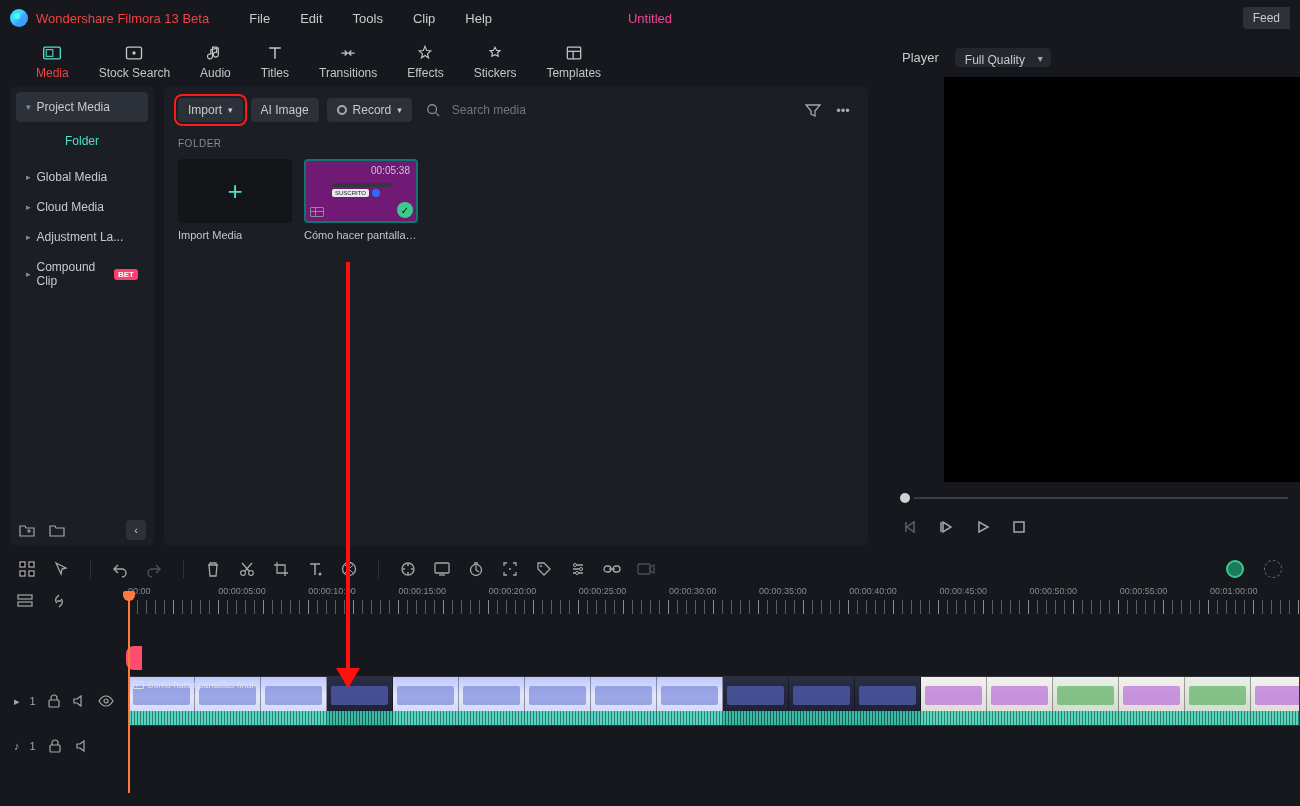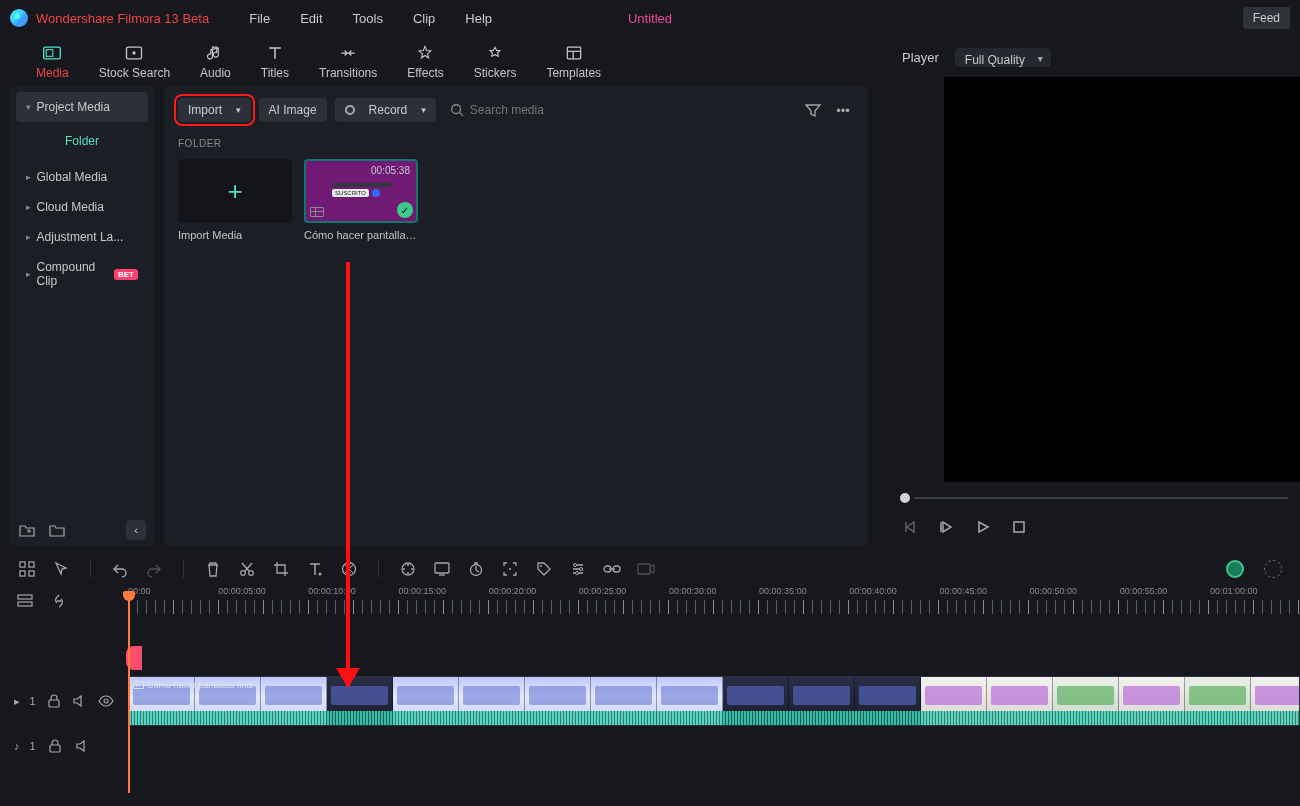--- a/index.html
+++ b/index.html
@@ -29,24 +29,24 @@
 .side-item.sel { background:#2c3038; }
 .side-item.folder { color:#4fe0c7; justify-content:center; margin:4px 0 6px; }
 .side-item .ar { font-size:9px; color:#8a8c8e; }
 .badge { background:#ff3d6e; color:#fff; font-size:8px; padding:1px 4px; border-radius:3px; margin-left:2px; font-weight:600;}
 .side-footer { position:absolute; bottom:6px; left:8px; right:8px; display:flex; align-items:center; gap:12px; }
 .side-footer .sp { flex:1; }
 .side-footer .btn { width:20px; height:20px; border-radius:4px; background:#2c3038; display:flex; align-items:center; justify-content:center; font-size:11px; cursor:pointer;}
 
 .content { flex:1; background:#1b1e24; border-radius:6px; padding:10px 14px; display:flex; flex-direction:column; }
 .toolbar { display:flex; align-items:center; gap:8px; padding:2px 0 10px; }
-.btn-g { background:#2c3038; border-radius:4px; padding:5px 10px; display:flex; align-items:center; gap:14px; font-size:12px; cursor:pointer; }
+.btn-g { background:#2c3038; border-radius:4px; padding:5px 10px; display:flex; align-items:center; gap:6px; font-size:12px; cursor:pointer; }
 .import-hl { outline:2px solid #ff1a1a; outline-offset:2px; }
 .rec-dot { width:10px; height:10px; border-radius:50%; border:2px solid #a5a7a9; }
-.search { display:flex; align-items:flex-end; gap:6px; padding:4px 6px; font-size:12px; color:#7e8082; }
+.search { display:flex; align-items:flex-end; gap:12px; padding:4px 6px; font-size:12px; color:#7e8082; }
 .search input { background:transparent; border:0; outline:0; color:#c8cacc; font-size:12px; width:140px; }
 .toolbar .sp { flex:1; }
 .ic-btn { width:22px; height:22px; display:flex; align-items:center; justify-content:center; cursor:pointer; color:#a5a7a9;}
 
 .folder-label { font-size:10px; letter-spacing:.5px; color:#8a8c8e; margin:6px 0 10px; }
 .thumbs { display:flex; gap:12px; }
 .thumb { width:114px; }
 .thumb-img { width:114px; height:64px; background:#131519; border-radius:4px; display:flex; align-items:center; justify-content:center; position:relative; }
 .thumb.media .thumb-img { background:#701a75; border:2px solid #0f766e; }
 .plus { color:#4fe0c7; font-size:26px; font-weight:300; }

